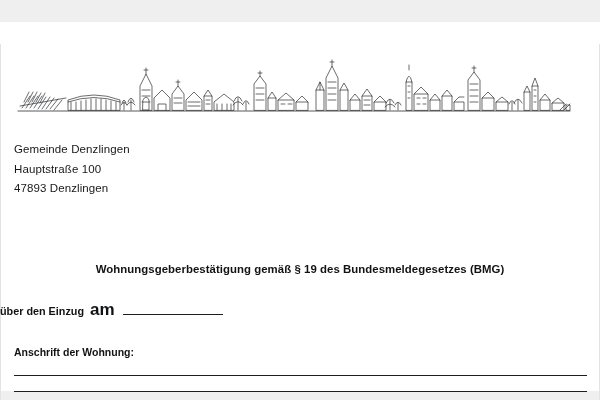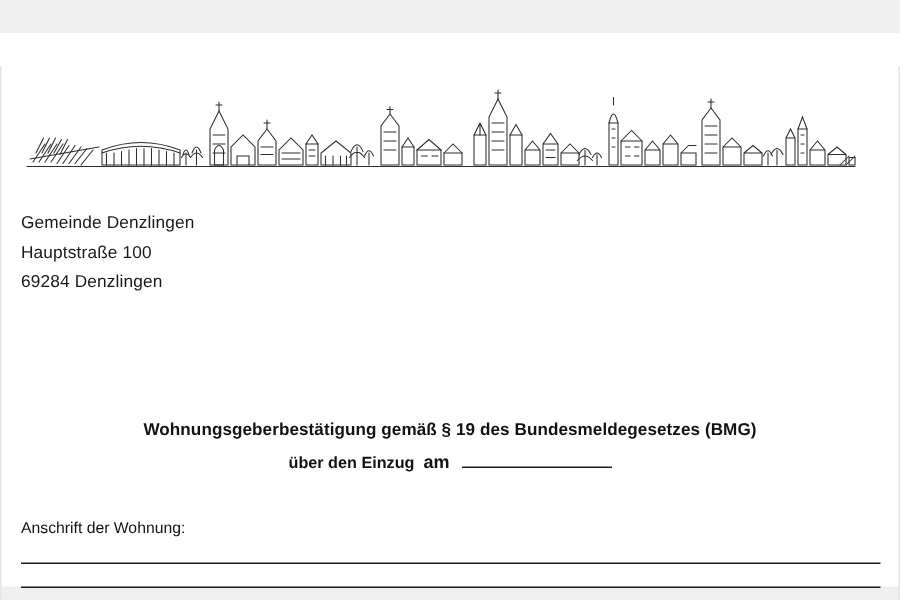--- a/index.html
+++ b/index.html
@@ -60,65 +60,64 @@
     color: #16181a;
     line-height: 19.5px;
     letter-spacing: 0.1px;
     white-space: nowrap;
   }
 
   
   .doc-title {
     position: absolute;
     left: 0;
-    top: 259px;
+    top: 241px;
     width: 600px;
     text-align: center;
     font-size: 11.4px;
     font-weight: bold;
     color: #101214;
     letter-spacing: 0.05px;
   }
 
   
   .subtitle-row {
     position: absolute;
     left: 0;
     top: 278px;
     width: 600px;
     display: flex;
-    justify-content: center;
     align-items: baseline;
   }
   .subtitle-text {
     font-size: 10.8px;
     font-weight: bold;
     color: #101214;
     margin-right: 6px;
   }
   .subtitle-am {
-    font-size: 12px;
+    font-size: 17px;
     font-weight: bold;
     color: #101214;
     margin-right: 8px;
   }
   .blank-line {
     display: inline-block;
     width: 100px;
     border-bottom: 1.4px solid #1b1d1f;
     height: 11px;
   }
 
   
   .section-label {
     position: absolute;
     left: 14px;
     top: 324px;
     font-size: 10.5px;
-    font-weight: normal;
+    font-weight: bold;
     color: #101214;
   }
 
   
   .rule {
     position: absolute;
     left: 14px;
     width: 573px;
     border-top: 1px solid #1b1d1f;
   }
@@ -258,21 +257,21 @@
           <path d="M550 54 L550 49 L554 49 L554 54 Z"></path>
 
           <path d="M544 54 L550 48 M548 54 L554 48"></path>
         </g>
       </svg>
     </div>
 
     <div class="address">
       <div class="address-line">Gemeinde Denzlingen</div>
       <div class="address-line">Hauptstraße 100</div>
-      <div class="address-line">69284 Denzlingen</div>
+      <div class="address-line">47893 Denzlingen</div>
     </div>
 
     <div class="doc-title">Wohnungsgeberbestätigung gemäß § 19 des Bundesmeldegesetzes (BMG)</div>
 
     <div class="subtitle-row">
       <span class="subtitle-text">über den Einzug</span>
       <span class="subtitle-am">am</span>
       <span class="blank-line"></span>
     </div>
 

